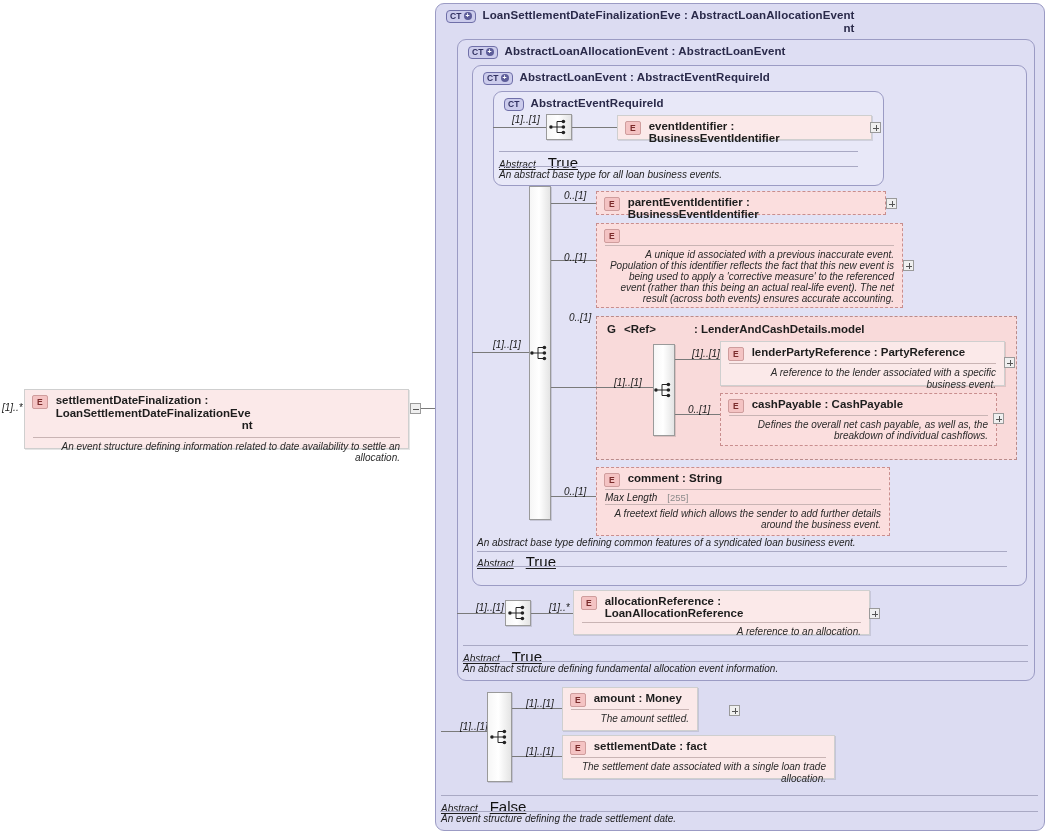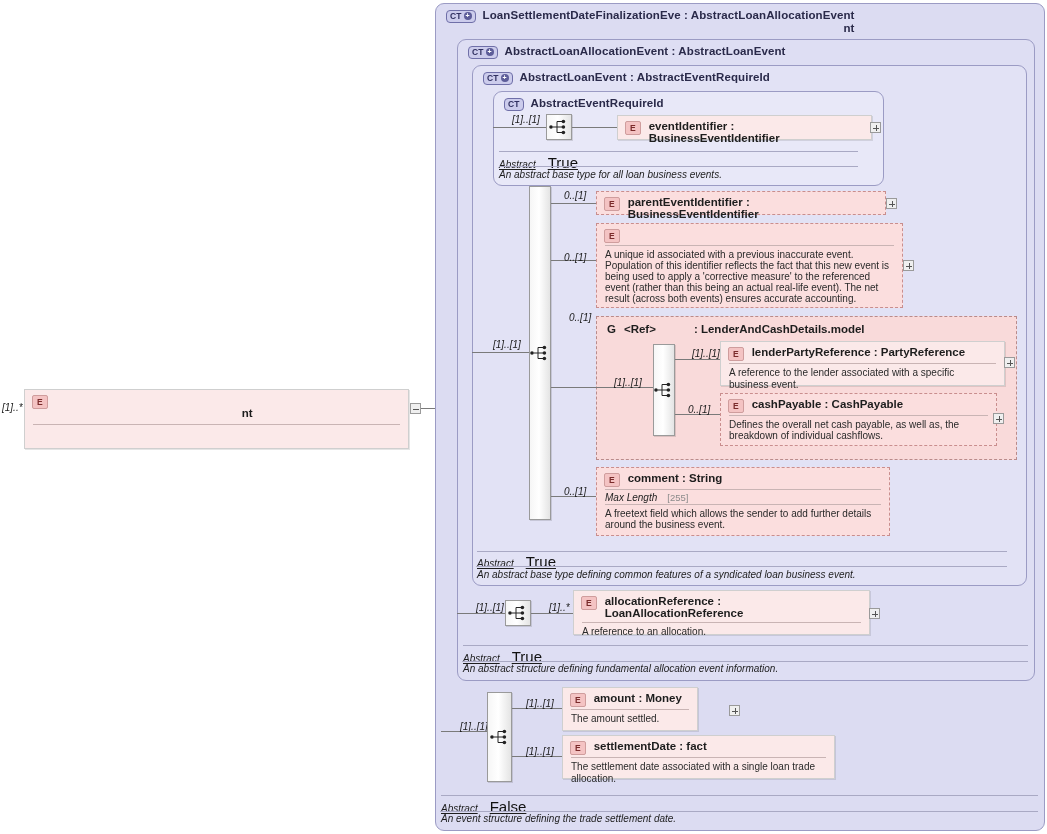--- a/index.html
+++ b/index.html
@@ -46,22 +46,23 @@
     display:flex;align-items:flex-start;gap:8px;padding:4px 7px 3px 7px;
     font-size:11.5px;font-weight:600;color:#1d1d1d;
   }
   .elbox .e-badge{
     flex:0 0 auto;border:1px solid #cf9d9d;background:#f4c3c3;color:#7a2b2b;
     font-size:8.5px;font-weight:700;border-radius:2px;
     padding:1px 4px;line-height:10px;position:relative;top:1px;
   }
   .el-sep{height:1px;background:#c9b4b4;margin:0 8px;}
   .el-desc{
-    padding:3px 8px 4px 8px;font-size:10px;color:#2a2a2a;
+    padding:3px 8px 4px 8px;font-style:italic;font-size:10px;color:#2a2a2a;
     line-height:11.5px;
+    text-align:right;
   }
   .el-facet{
     padding:2px 8px 1px 8px;font-size:10px;color:#222;font-style:italic;
     display:flex;gap:10px;align-items:center;
   }
   .el-facet .fval{font-style:normal;color:#8b8b8b;font-size:9.5px;}
 
   
   .grpbox{
     position:absolute;box-sizing:border-box;background:#f9dada;
@@ -158,21 +159,21 @@
     </span>
     <span class="name">AbstractLoanEvent : AbstractEventRequireId</span>
   </div>
 </div>
 <div class="ct-rule" style="left:477px;top:551px;width:530px;"></div>
 <div class="ct-abstract" style="left:477px;top:553px;">
   <span>Abstract</span>
   <span class="aval">True</span>
 </div>
 <div class="ct-rule" style="left:477px;top:566px;width:530px;"></div>
-<div class="ct-desc" style="left:477px;top:569px;width:528px;font-style:italic;">An abstract base type defining common features of a syndicated loan business event.</div>
+<div class="ct-desc" style="left:477px;top:537px;width:528px;font-style:italic;">An abstract base type defining common features of a syndicated loan business event.</div>
 
 <div class="ctbox lvl4" style="left:493px;top:91px;width:391px;height:95px;">
   <div class="ct-title">
     <span class="ct-badge">
       <span>CT</span>
     </span>
     <span class="name">AbstractEventRequireId</span>
   </div>
 </div>
 <div class="ct-rule" style="left:499px;top:151px;width:359px;"></div>
@@ -181,25 +182,26 @@
   <span class="aval">True</span>
 </div>
 <div class="ct-rule" style="left:499px;top:166px;width:359px;"></div>
 <div class="ct-desc" style="left:499px;top:169px;width:357px;">An abstract base type for all loan business events.</div>
 
 <div class="card" style="left:2px;top:402px;">[1]..*</div>
 <div class="elbox" style="left:24px;top:389px;width:385px;height:60px;">
   <div class="el-head two-line">
     <span class="e-badge">E</span>
     <span>
-      <br>
+      <span>settlementDateFinalization : LoanSettlementDateFinalizationEve</span><br>
       <span style="display:inline-block;padding-left:186px;">nt</span>
     </span>
   </div>
   <div class="el-sep" style="margin-top:2px;"></div>
+  <div class="el-desc">An event structure defining information related to date availability to settle an allocation.</div>
 </div>
 <div class="pm" style="left:410px;top:403px;"></div>
 <div class="hline" style="left:421px;top:408px;width:14px;"></div>
 
 <div class="hline" style="left:493px;top:127px;width:12px;"></div>
 <div class="card" style="left:512px;top:114px;">[1]..[1]</div>
 <div class="hline" style="left:505px;top:127px;width:41px;"></div>
 <div class="seq" style="left:546px;top:114px;width:26px;height:26px;">
   <svg width="20" height="16" viewBox="0 0 20 16">
     <circle cx="2" cy="8" r="1.8" fill="#222"></circle>

